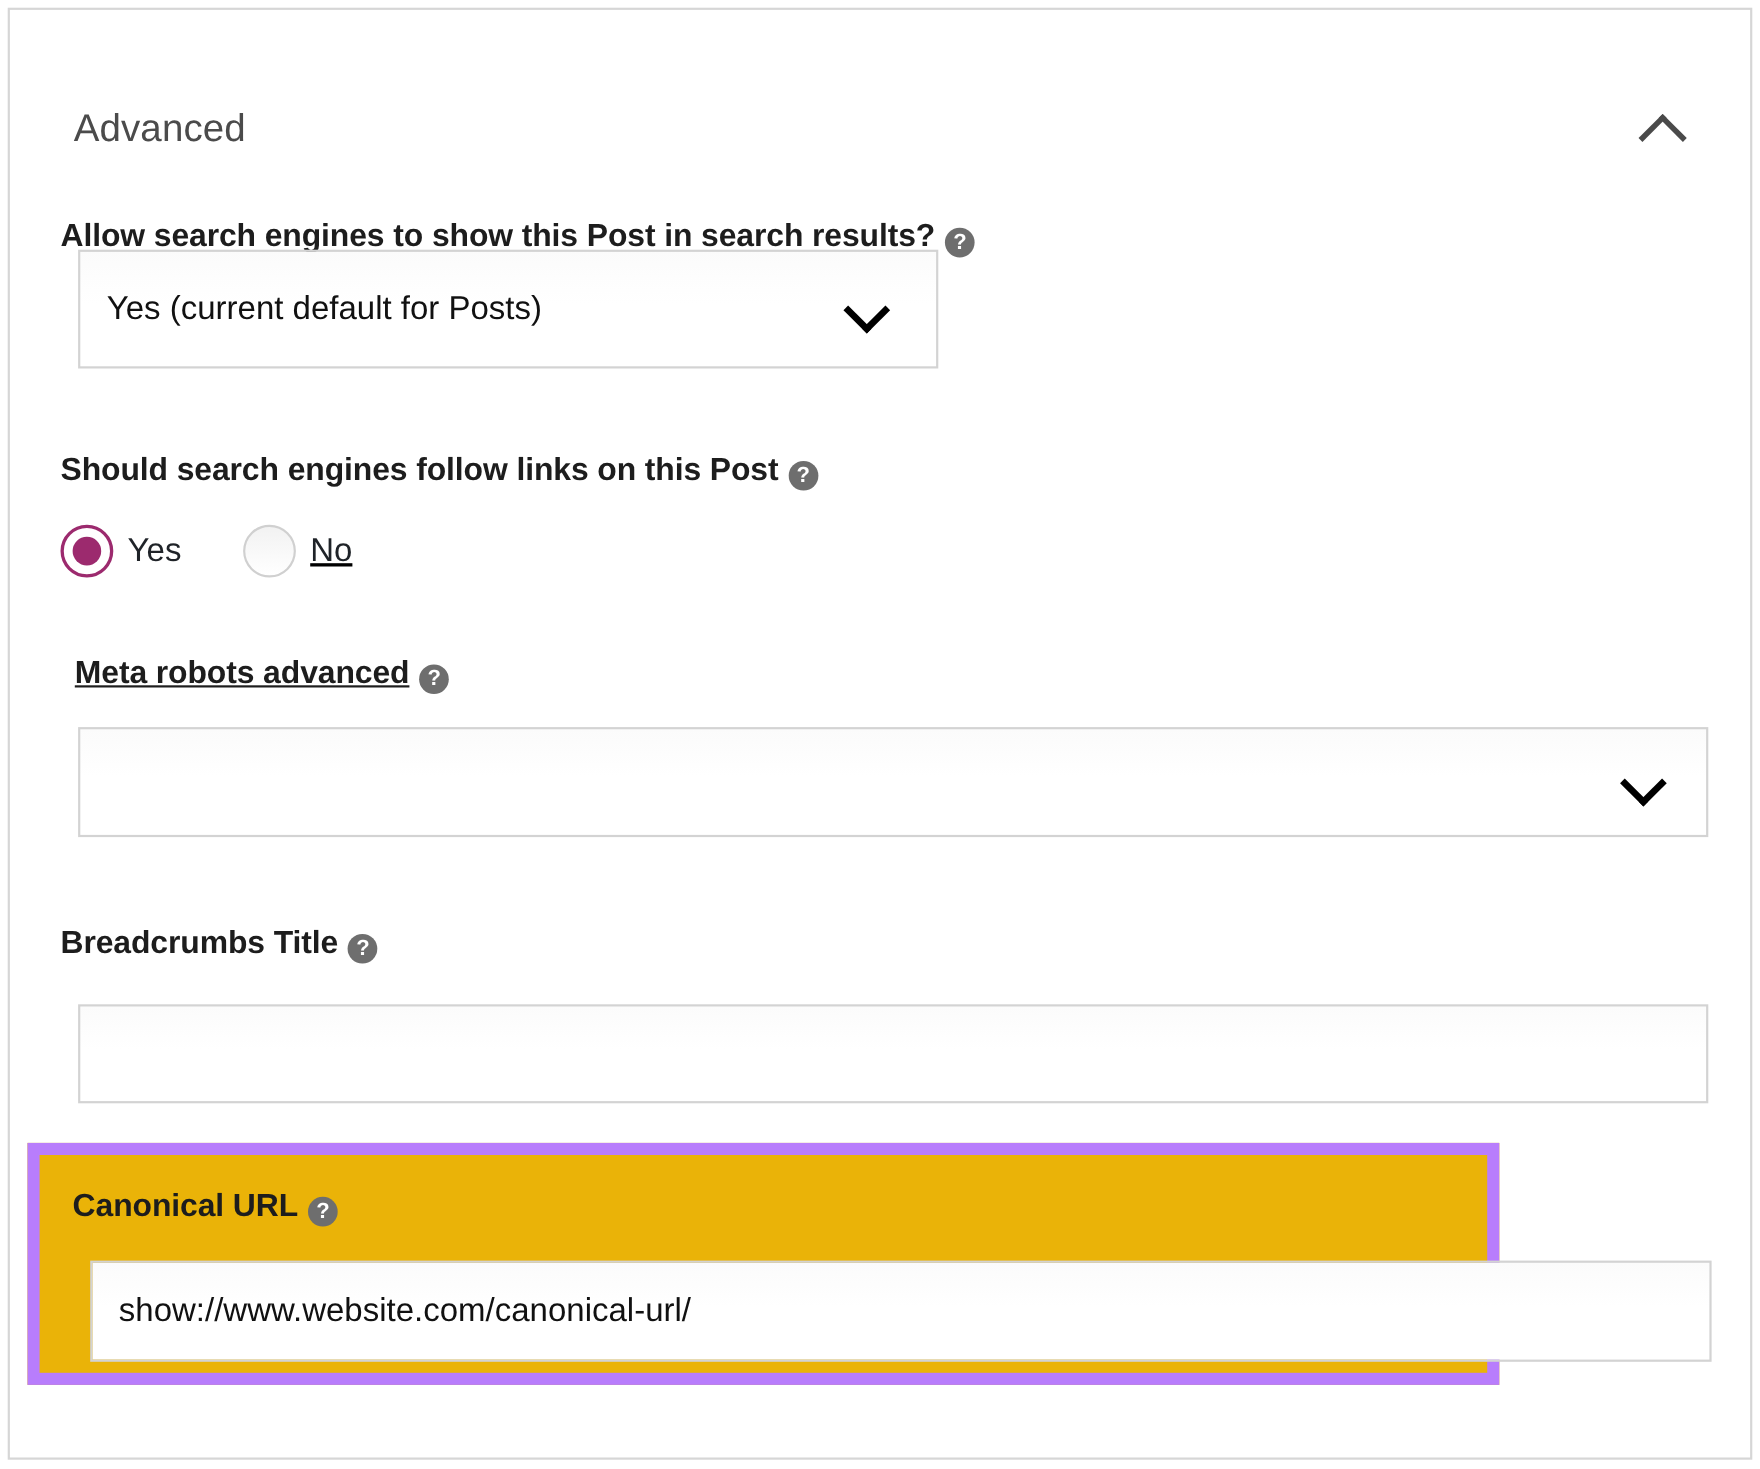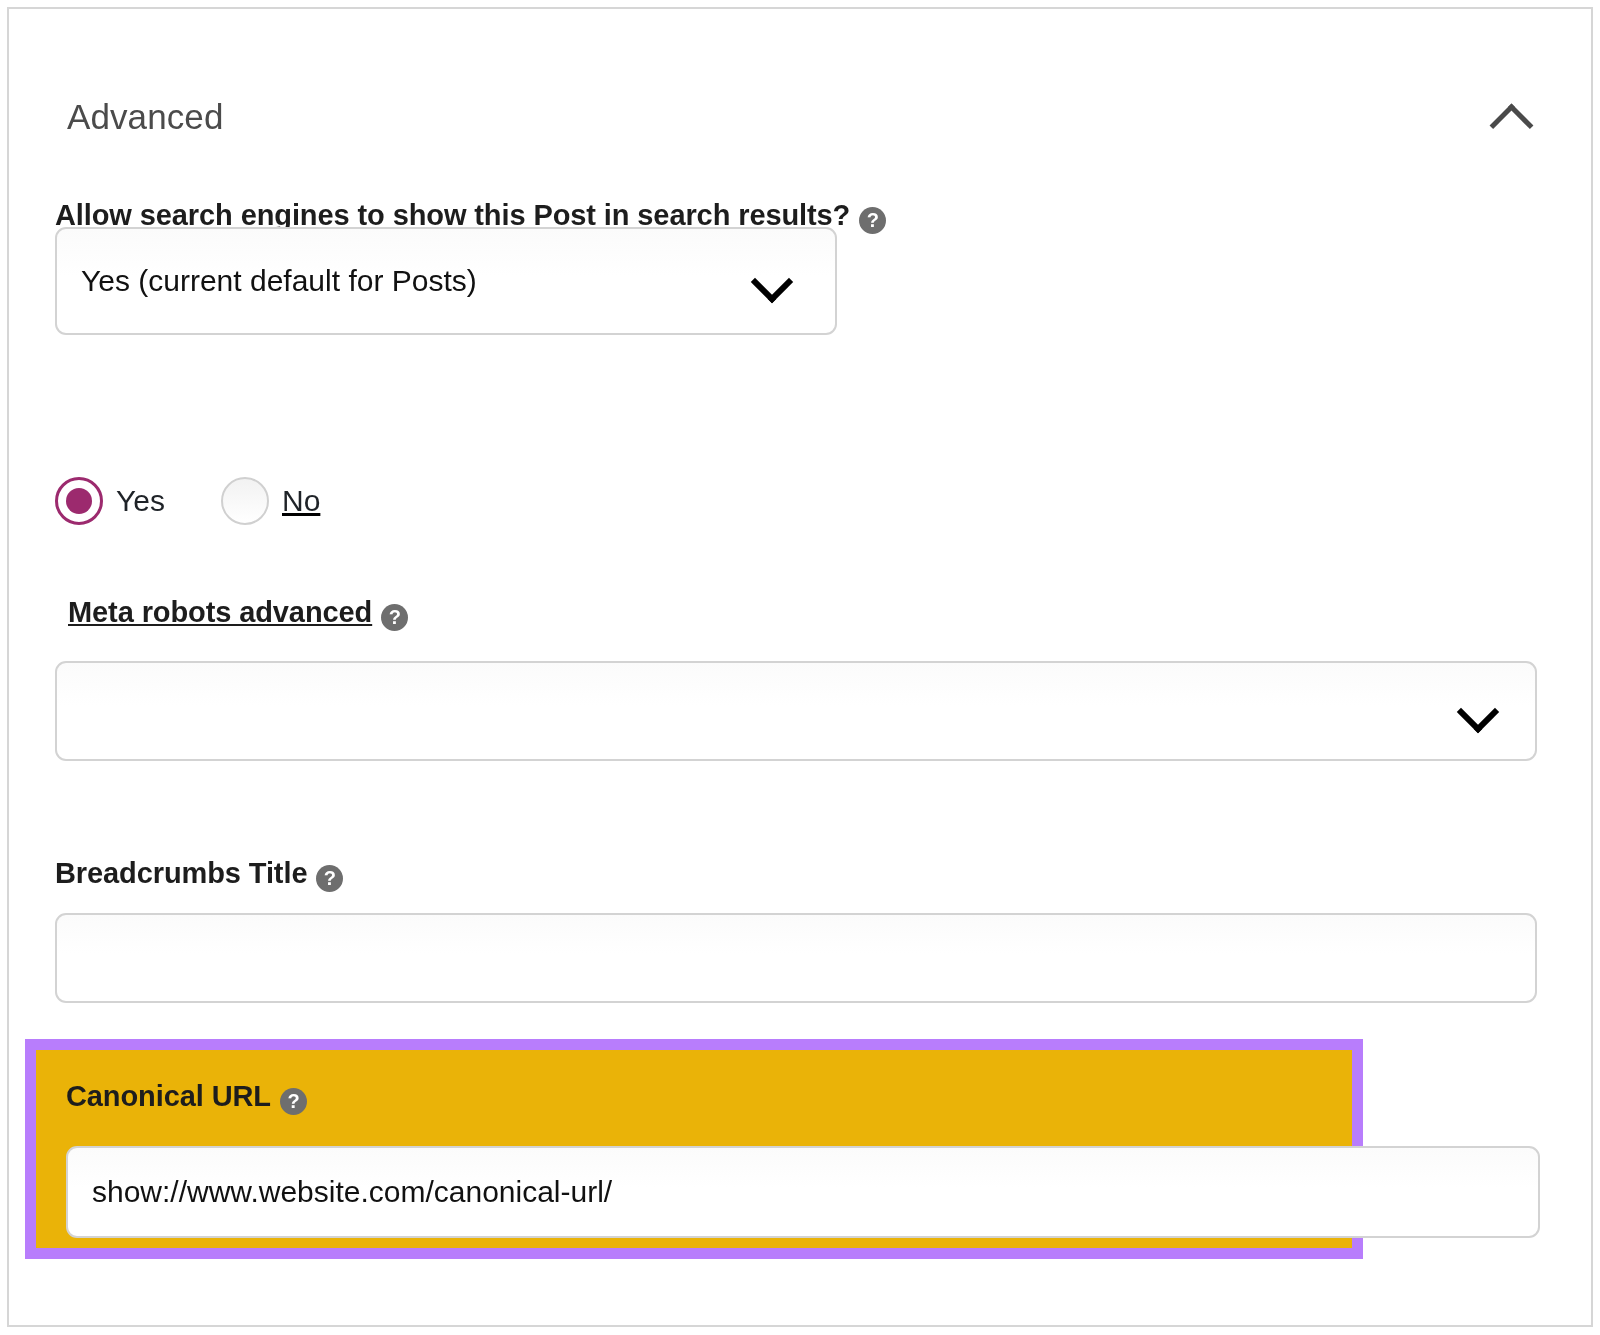--- a/index.html
+++ b/index.html
@@ -105,21 +105,22 @@
     font-family: "Liberation Sans", sans-serif;
     cursor: pointer;
   }
 
   
   .control {
     position: absolute;
     box-sizing: border-box;
     border: 2px solid #d3d3d3;
     background: linear-gradient(#fbfbfb, #ffffff 45%);
-    border-radius: 11px;
+    border-radius: 0;
+    margin-left: 16px;
   }
   .control-text {
     position: absolute;
     left: 24px;
     top: 50%;
     transform: translateY(-50%);
     font-size: 30px;
     color: #111111;
     font-weight: 400;
     white-space: nowrap;
@@ -212,20 +213,23 @@
 
     <div class="field-label" style="left:46px; top:58px;margin-top:30px;">
       <span>Allow search engines to show this Post in search results?</span><span class="help-icon">?</span>
     </div>
 
     <div class="control" style="left:46px; top:114px; width:782px; height:108px;">
       <span class="control-text">Yes (current default for Posts)</span>
       <span class="chev-down" style="right:48px; top:38px;"></span>
     </div>
 
+    <div class="field-label" style="left:46px; top:300px;">
+      <span>Should search engines follow links on this Post</span><span class="help-icon">?</span>
+    </div>
 
     <div class="radio-row">
       <label class="radio-opt one">
         <span class="radio-dot checked"></span>
         <span class="radio-label">Yes</span>
       </label>
       <label class="radio-opt two">
         <span class="radio-dot"></span>
         <span class="radio-label">No</span>
       </label>
@@ -233,21 +237,21 @@
 
     <div class="field-label" style="left:59px; top:485px;text-decoration:underline;">
       <span>Meta robots advanced</span><span class="help-icon">?</span>
     </div>
 
     <div class="control" style="left:46px; top:548px; width:1482px; height:100px;">
       <span class="control-text"></span>
       <span class="chev-down" style="right:42px; top:34px;"></span>
     </div>
 
-    <div class="field-label" style="left:46px; top:730px;margin-top:16px;">
+    <div class="field-label" style="left:46px; top:730px;">
       <span>Breadcrumbs Title</span><span class="help-icon">?</span>
     </div>
 
     <div class="control" style="left:46px; top:800px; width:1482px; height:90px;">
       <span class="control-text" title=""></span>
     </div>
 
     <div class="highlight-box">
 
       <div class="field-label" style="left:30px; top:32px;">

